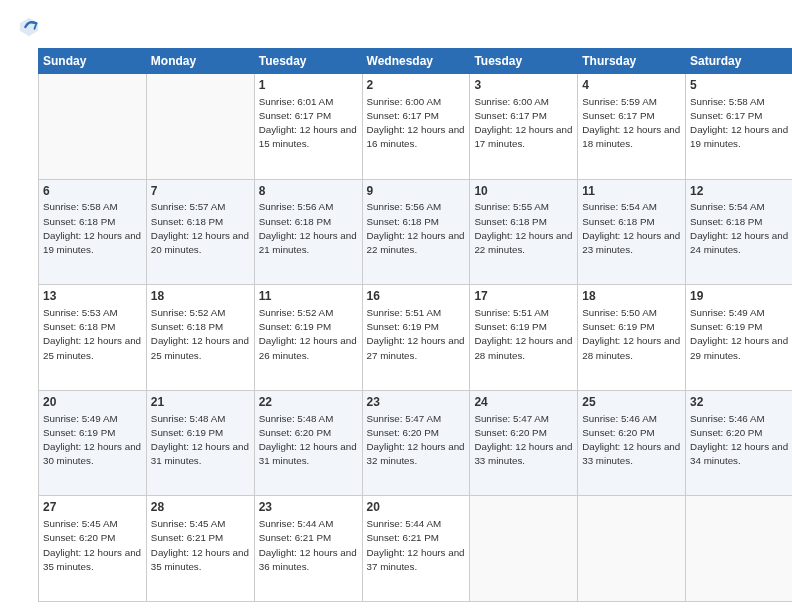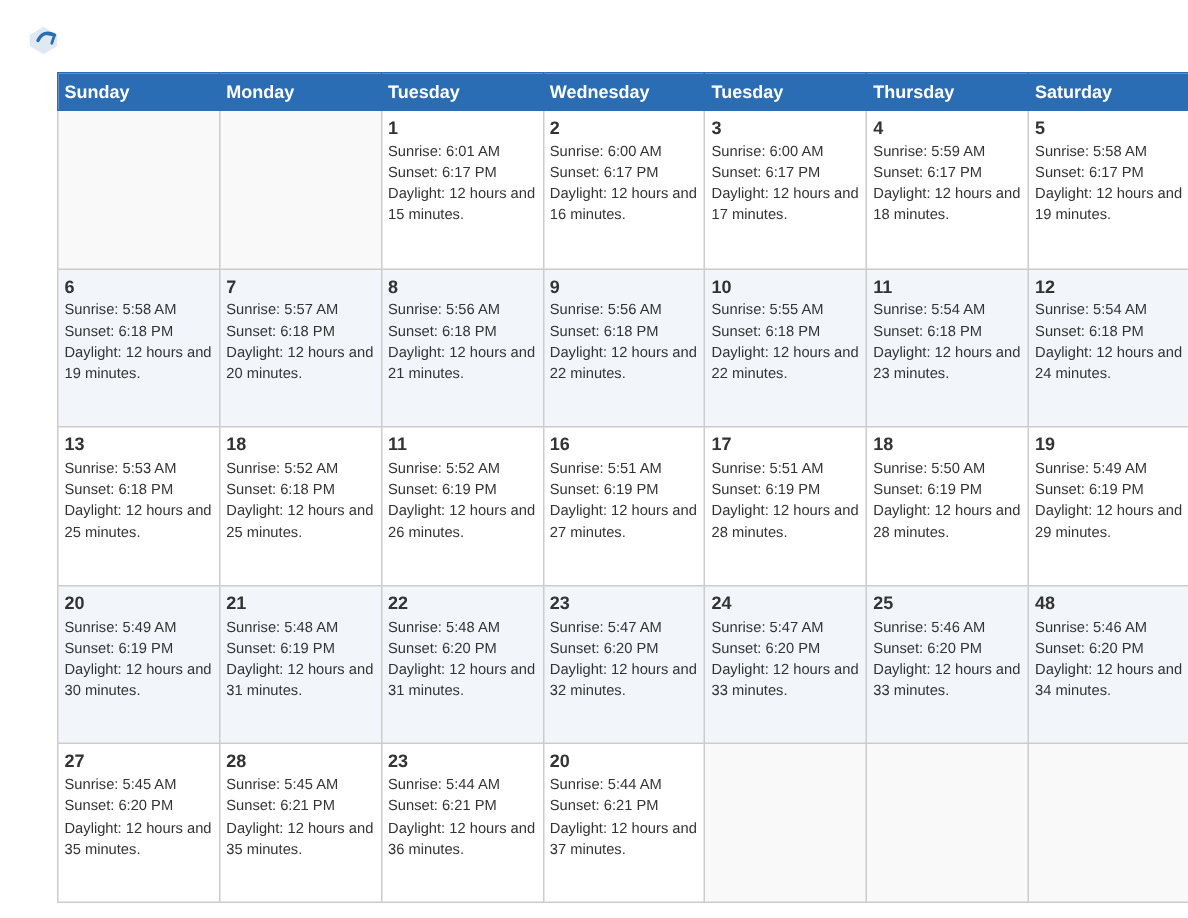--- a/index.html
+++ b/index.html
@@ -240,21 +240,21 @@
           </td>
           <td>
             <span class="day-num">24</span>
             <div class="day-info">Sunrise: 5:47 AM<br>Sunset: 6:20 PM<br>Daylight: 12 hours and 33 minutes.</div>
           </td>
           <td>
             <span class="day-num">25</span>
             <div class="day-info">Sunrise: 5:46 AM<br>Sunset: 6:20 PM<br>Daylight: 12 hours and 33 minutes.</div>
           </td>
           <td>
-            <span class="day-num">48</span>
+            <span class="day-num">32</span>
             <div class="day-info">Sunrise: 5:46 AM<br>Sunset: 6:20 PM<br>Daylight: 12 hours and 34 minutes.</div>
           </td>
         </tr>
         <tr class="row-even">
           <td>
             <span class="day-num">27</span>
             <div class="day-info">Sunrise: 5:45 AM<br>Sunset: 6:20 PM<br>Daylight: 12 hours and 35 minutes.</div>
           </td>
           <td>
             <span class="day-num">28</span>

